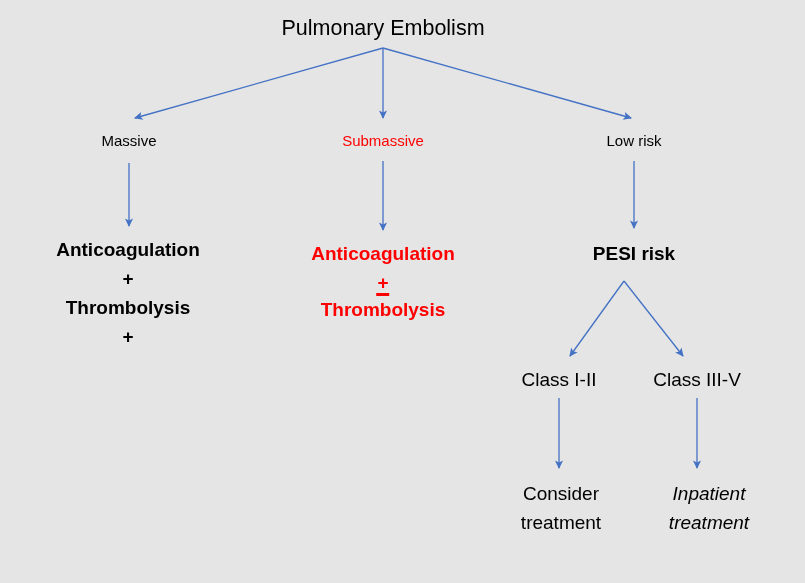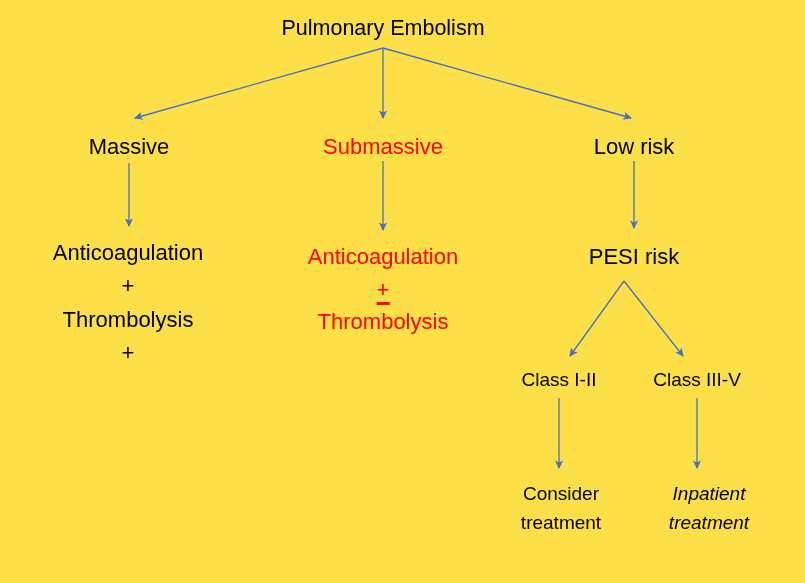--- a/index.html
+++ b/index.html
@@ -5,21 +5,21 @@
 <style>
   html, body {
     margin: 0;
     padding: 0;
     background: #ffffff;
   }
   #canvas {
     position: relative;
     width: 805px;
     height: 583px;
-    background: #fde047;
+    background: #e5e5e5;
     overflow: hidden;
     font-family: "Liberation Sans", sans-serif;
   }
   #arrow-layer {
     position: absolute;
     left: 0;
     top: 0;
     width: 805px;
     height: 583px;
     pointer-events: none;
@@ -46,22 +46,22 @@
   }
   
   .node .pm .pm-bar {
     display: block;
     width: 13px;
     height: 3px;
     background: currentColor;
     margin: -5px auto 0 auto;
   }
   .t-root   { font-size: 21.5px; }
-  .t-l2     { font-size: 22px; }
-  .t-l3     { font-size: 22px; }
+  .t-l2     { font-size: 15px; }
+  .t-l3     { font-size: 19px; font-weight: bold; }
   .t-l4     { font-size: 19px; text-align: right; }
   .t-l5     { font-size: 19px; }
 </style>
 </head>
 <body>
 
 <div id="canvas">
 
   <svg id="arrow-layer" viewBox="0 0 805 583" width="805" height="583" aria-hidden="true">
     <defs>

